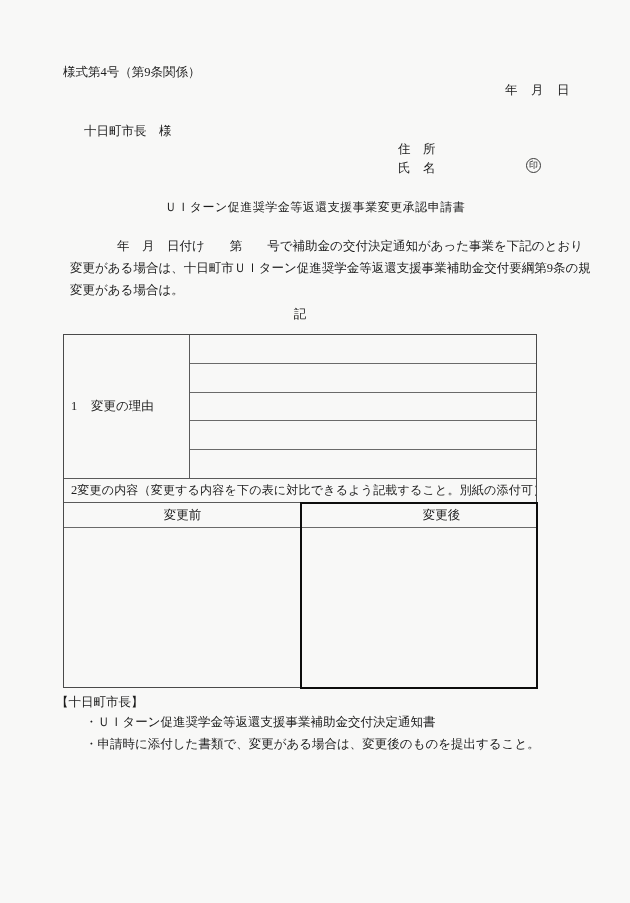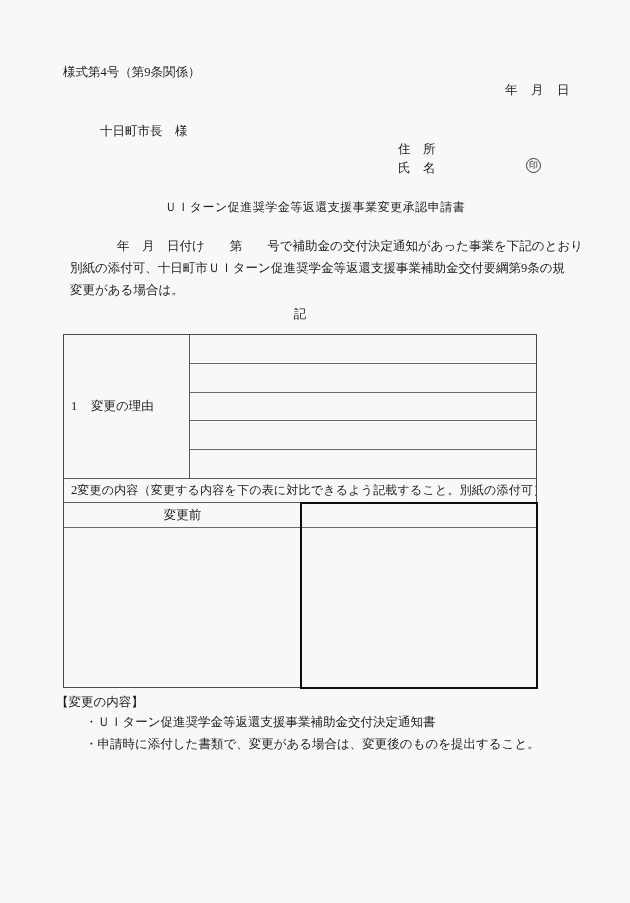--- a/index.html
+++ b/index.html
@@ -16,21 +16,21 @@
     color: #1c1c1c;
     font-family: "Liberation Serif", "DejaVu Serif", serif;
     font-size: 12.5px;
     line-height: 1.35;
     overflow: hidden;
   }
   .abs { position: absolute; white-space: nowrap; }
 
   .form-number   { left: 63px;  top: 64px; }
   .date-line     { left: 505px; top: 82px; letter-spacing: 0.5px; }
-  .addressee     { left: 84px;  top: 123px; margin-left: 16px; }
+  .addressee     { left: 84px;  top: 123px; }
   .address-label { left: 398px; top: 141px; }
   .name-label    { left: 398px; top: 160px; }
 
   .seal {
     left: 526px; top: 158px;
     width: 15px; height: 15px;
     border: 1px solid #3a3a3a;
     border-radius: 50%;
     font-size: 9px;
     display: flex; align-items: center; justify-content: center;
@@ -159,21 +159,21 @@
   <div class="abs name-label">氏　名</div>
 
   <div class="abs seal">
     <span>印</span>
   </div>
 
   <div class="abs doc-title">ＵＩターン促進奨学金等返還支援事業変更承認申請書</div>
 
   <div class="abs body-para">
     <div class="line indent">年　月　日付け　　第　　号で補助金の交付決定通知があった事業を下記のとおり</div>
-    <div class="line">別紙の添付可、十日町市ＵＩターン促進奨学金等返還支援事業補助金交付要綱第9条の規</div>
+    <div class="line">変更がある場合は、十日町市ＵＩターン促進奨学金等返還支援事業補助金交付要綱第9条の規</div>
     <div class="line">変更がある場合は。</div>
   </div>
 
   <div class="abs record-heading">記</div>
 
   <div class="doc-table">
 
     <div class="sec1">
       <div class="sec1-label">
         <span class="num">1</span>
@@ -188,27 +188,28 @@
       </div>
     </div>
 
     <div class="sec2-row">
       <span class="num">2</span>
       <span class="txt">変更の内容（変更する内容を下の表に対比できるよう記載すること。別紙の添付可）</span>
     </div>
 
     <div class="cmp-header">
       <div class="cmp-before-h">変更前</div>
+      <div class="cmp-after-h">変更後</div>
     </div>
 
     <div class="cmp-body">
       <div class="cmp-before-c"></div>
       <div class="cmp-after-c"></div>
     </div>
 
     <div class="thick-box"></div>
   </div>
 
-  <div class="abs attach-heading">【変更の内容】</div>
+  <div class="abs attach-heading">【十日町市長】</div>
   <div class="abs attach-item-1">・ＵＩターン促進奨学金等返還支援事業補助金交付決定通知書</div>
   <div class="abs attach-item-2">・申請時に添付した書類で、変更がある場合は、変更後のものを提出すること。</div>
 
 </div>
 
 </body></html>

